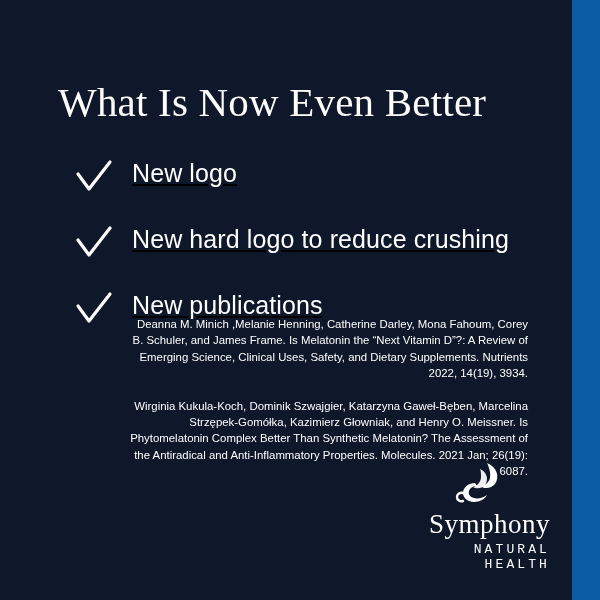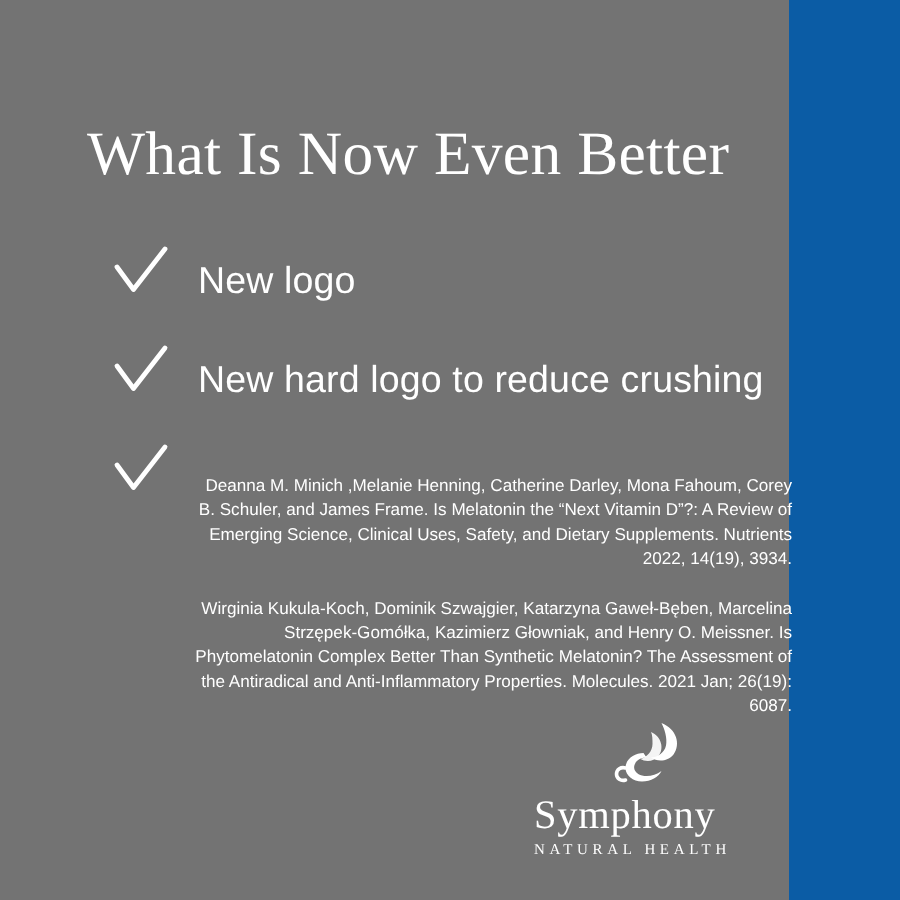--- a/index.html
+++ b/index.html
@@ -8,23 +8,23 @@
   }
   body {
     width: 600px;
     height: 600px;
     background: #0b5ca5;
     font-family: "Liberation Sans", sans-serif;
     overflow: hidden;
   }
   .slide {
     position: relative;
-    width: 526px;
+    width: 572px;
     height: 600px;
-    background: #737373;
+    background: #0f172a;
     box-sizing: border-box;
   }
   .title {
     position: absolute;
     left: 58px;
     top: 78px;
     font-family: "Liberation Serif", serif;
     font-size: 41px;
     line-height: 48px;
     color: #ffffff;
@@ -33,23 +33,24 @@
     white-space: nowrap;
   }
   .bullets {
     position: absolute;
     left: 72px;
     top: 158px;
     width: 470px;
   }
   .bullet-row {
     display: flex;
-    align-items: flex-end;
+    align-items: flex-start;
     margin-bottom: 22px;
     min-height: 44px;
+    text-decoration: underline;
   }
   .check {
     width: 44px;
     height: 40px;
     flex: 0 0 44px;
     position: relative;
   }
   .check svg {
     display: block;
   }
@@ -74,40 +75,40 @@
     line-height: 16.4px;
     color: #ffffff;
     margin-bottom: 16px;
     text-align: right;
   }
   .logo {
     position: absolute;
     right: 22px;
     bottom: 28px;
     width: 148px;
-    text-align: left;
+    text-align: right;
     color: #ffffff;
   }
   .logo-mark {
     height: 46px;
     margin-bottom: 2px;
     display: flex;
     align-items: flex-end;
     justify-content: center;
   }
   .logo-word {
     font-family: "Liberation Serif", serif;
     font-size: 27px;
     line-height: 30px;
     letter-spacing: 0.5px;
     color: #ffffff;
   }
   .logo-sub {
-    font-family: Liberation Serif, serif;
-    font-size: 10px;
+    font-family: Liberation Mono, monospace;
+    font-size: 13px;
     letter-spacing: 3.1px;
     color: #ffffff;
     margin-top: 3px;
   }
 </style>
 </head>
 <body>
 
 <div class="slide">
 
@@ -132,20 +133,21 @@
       </span>
       <span class="bullet-text">New hard logo to reduce crushing</span>
     </div>
 
     <div class="bullet-row">
       <span class="check">
         <svg width="44" height="40" viewBox="0 0 44 40" aria-hidden="true">
           <path d="M6 16 L17 31 L38 4" fill="none" stroke="#ffffff" stroke-width="3.2" stroke-linecap="round" stroke-linejoin="round"></path>
         </svg>
       </span>
+      <span class="bullet-text">New publications</span>
     </div>
 
   </div>
 
   <div class="refs">
     <div class="ref">Deanna M. Minich ,Melanie Henning, Catherine Darley, Mona Fahoum, Corey B. Schuler, and James Frame. Is Melatonin the “Next Vitamin D”?: A Review of Emerging Science, Clinical Uses, Safety, and Dietary Supplements. Nutrients 2022, 14(19), 3934.</div>
     <div class="ref">Wirginia Kukula-Koch, Dominik Szwajgier, Katarzyna Gaweł-Bęben, Marcelina Strzępek-Gomółka, Kazimierz Głowniak, and Henry O. Meissner. Is Phytomelatonin Complex Better Than Synthetic Melatonin? The Assessment of the Antiradical and Anti-Inflammatory Properties. Molecules. 2021 Jan; 26(19): 6087.</div>
   </div>
 
   <div class="logo">

